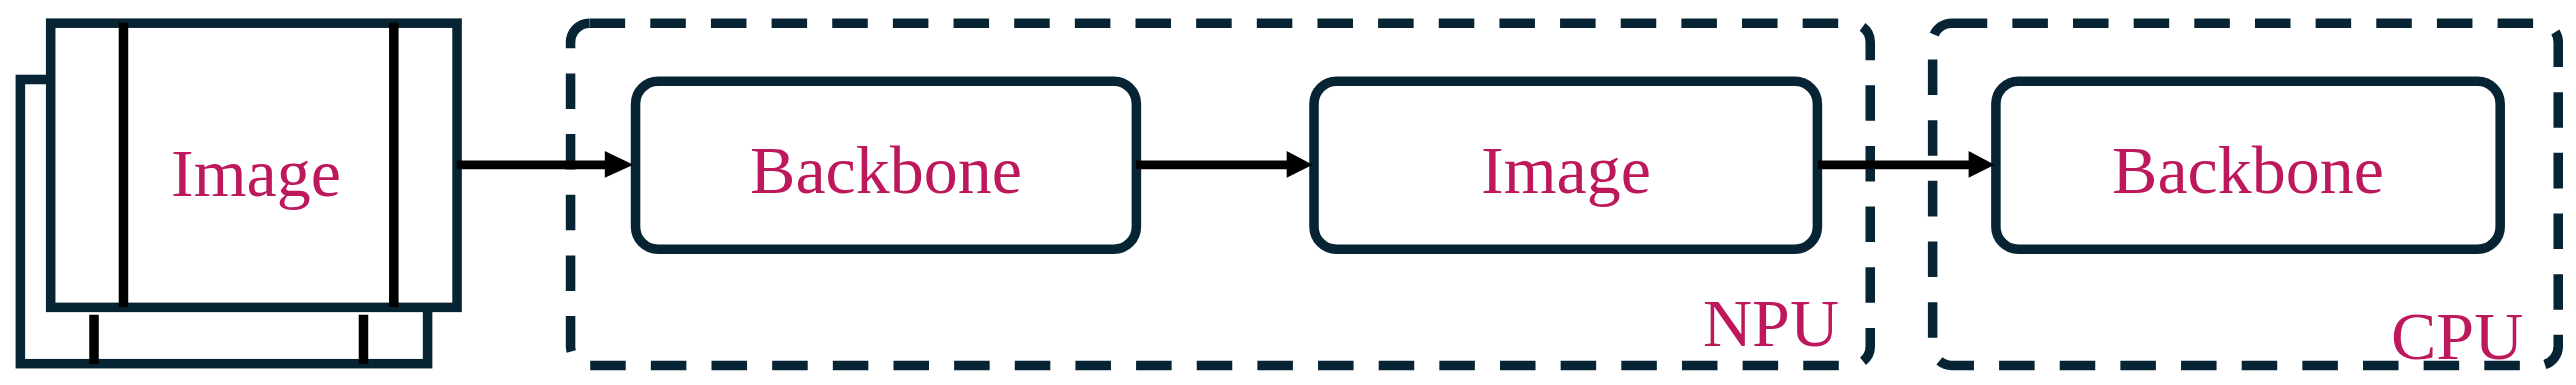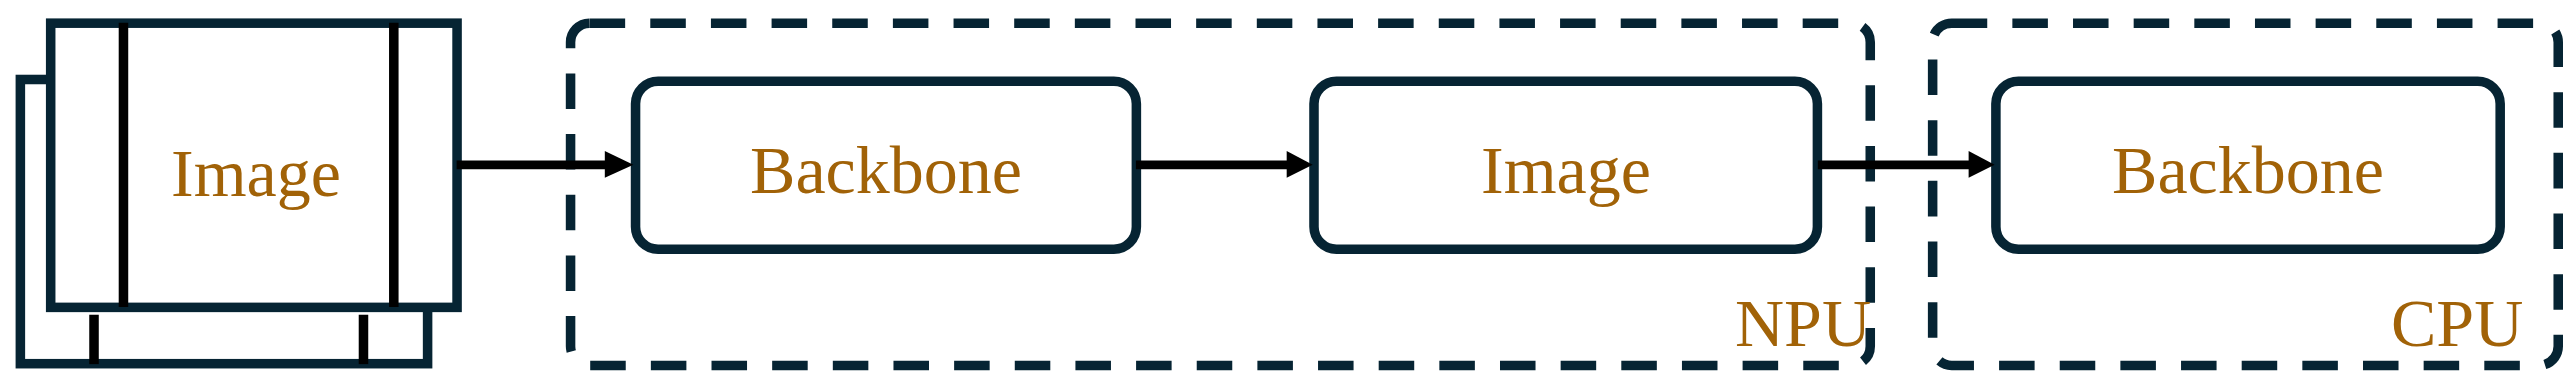--- a/index.html
+++ b/index.html
@@ -3,21 +3,21 @@
   <meta charset="utf-8">
   <style>
     html, body { margin: 0; padding: 0; background: #ffffff; }
     body { width: 2576px; height: 386px; position: relative; overflow: hidden; }
     svg { position: absolute; left: 0; top: 0; }
     .lbl {
       position: absolute;
       font-family: "Liberation Serif", "DejaVu Serif", serif;
       font-size: 68px;
       line-height: 1;
-      color: #a16207;
+      color: #be185d;
       white-space: nowrap;
     }
     .center { transform: translate(-50%, -50%); }
   </style>
 </head>
 <body>
 
 <svg width="2576" height="386" viewBox="0 0 2973 445">
 
   <g>
@@ -53,16 +53,16 @@
 </svg>
 
 <div class="lbl center" style="left:256px; top:173px;">Image</div>
 
 <div class="lbl center" style="left:886px; top:170px;">Backbone</div>
 
 <div class="lbl center" style="left:1566px; top:170px;">Image</div>
 
 <div class="lbl center" style="left:2248px; top:170px;">Backbone</div>
 
-<div class="lbl" style="left:1703px; top:289px;margin-left:32px;">NPU</div>
+<div class="lbl" style="left:1703px; top:289px;">NPU</div>
 
-<div class="lbl" style="left:2391px; top:289px;text-align:center;">CPU</div>
+<div class="lbl" style="left:2391px; top:302px;text-align:center;">CPU</div>
 
 
 </body></html>

